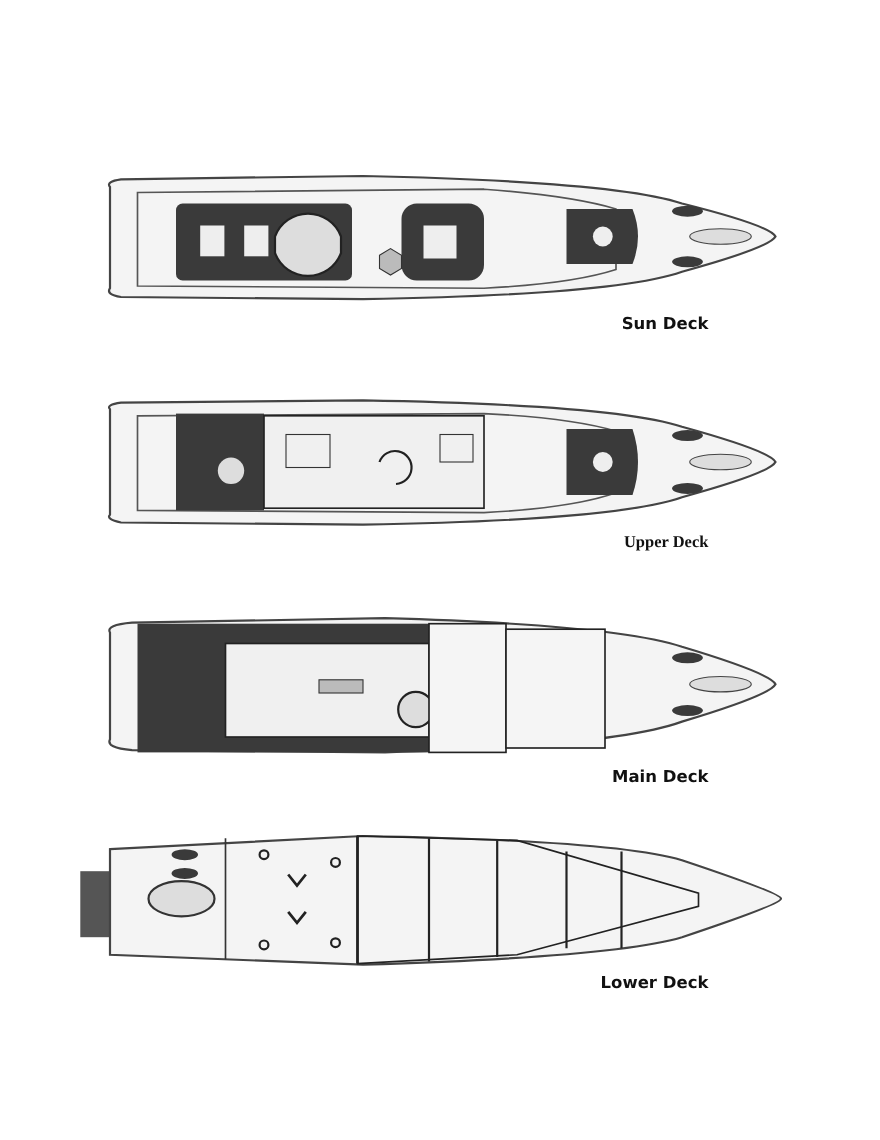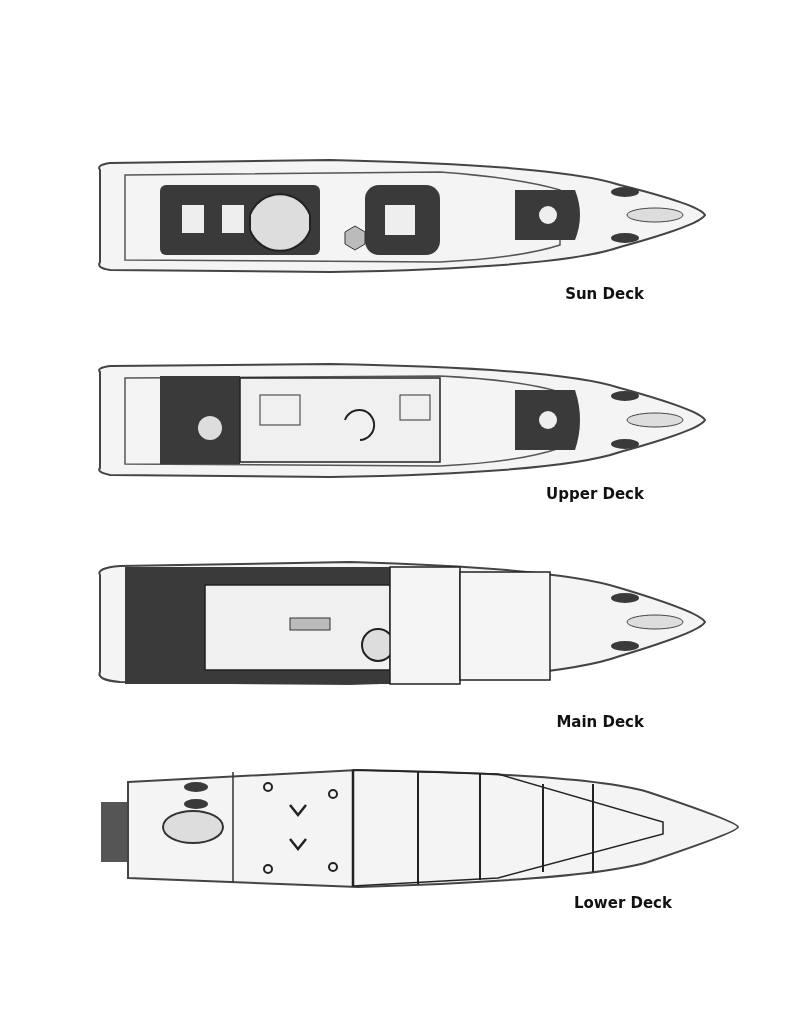--- a/index.html
+++ b/index.html
@@ -40,40 +40,40 @@
     <rect x="240" y="378" width="200" height="84" fill="#f0f0f0" stroke="#222" stroke-width="1.5"></rect>
     <path d="M345,420 A15,15 0 1 1 360,440" fill="none" stroke="#222" stroke-width="2"></path>
     <rect x="260" y="395" width="40" height="30" fill="none" stroke="#333"></rect>
     <rect x="400" y="395" width="30" height="25" fill="none" stroke="#333"></rect>
     <path d="M515,390 L575,390 Q585,420 575,450 L515,450 Z" fill="#3a3a3a"></path>
     <circle cx="548" cy="420" r="9" fill="#eee"></circle>
     <ellipse cx="655" cy="420" rx="28" ry="7" fill="#ddd" stroke="#444"></ellipse>
     <ellipse cx="625" cy="396" rx="14" ry="5" fill="#3a3a3a"></ellipse>
     <ellipse cx="625" cy="444" rx="14" ry="5" fill="#3a3a3a"></ellipse>
   </svg>
-  <div class="label" style="top:485px;">Upper Deck</div>
+  <div class="label" style="top:485px;font-family:Liberation Serif, serif;">Upper Deck</div>
 </div>
 
 <div class="deck" style="top:0;height:720px;pointer-events:none;">
   <svg width="800" height="720">
     <path d="M100,575 Q96,568 120,566 L350,562 Q560,568 620,588 Q700,612 705,622 Q700,632 620,656 Q560,678 350,684 L120,682 Q96,680 100,672 Z" fill="#f4f4f4" stroke="#444" stroke-width="2"></path>
     <rect x="125" y="567" width="265" height="117" fill="#3a3a3a"></rect>
     <rect x="205" y="585" width="185" height="85" fill="#f0f0f0" stroke="#222" stroke-width="1.5"></rect>
     <rect x="290" y="618" width="40" height="12" fill="#bbb" stroke="#333"></rect>
     <circle cx="378" cy="645" r="16" fill="#ddd" stroke="#222" stroke-width="2"></circle>
     <rect x="390" y="567" width="70" height="117" fill="#f5f5f5" stroke="#222" stroke-width="1.5"></rect>
     <rect x="460" y="572" width="90" height="108" fill="#f5f5f5" stroke="#222" stroke-width="1.5"></rect>
     <ellipse cx="655" cy="622" rx="28" ry="7" fill="#ddd" stroke="#444"></ellipse>
     <ellipse cx="625" cy="598" rx="14" ry="5" fill="#3a3a3a"></ellipse>
     <ellipse cx="625" cy="646" rx="14" ry="5" fill="#3a3a3a"></ellipse>
   </svg>
-  <div class="label" style="top:713px;">Main Deck</div>
+  <div class="label" style="top:697px;">Main Deck</div>
 </div>
 
-<div class="deck" style="top:12px;height:910px;pointer-events:none;margin-left:28px;">
+<div class="deck" style="top:2px;height:910px;pointer-events:none;">
   <svg width="800" height="910">
     <rect x="73" y="790" width="30" height="60" fill="#555"></rect>
     <path d="M100,770 L330,758 Q560,762 620,780 Q710,810 710,815 Q710,820 620,850 Q560,868 330,875 L100,866 Z" fill="#f4f4f4" stroke="#444" stroke-width="2"></path>
     <line x1="205" y1="760" x2="205" y2="870" stroke="#333" stroke-width="1.5"></line>
     <line x1="325" y1="758" x2="325" y2="874" stroke="#222" stroke-width="2.5"></line>
     <path d="M325,758 L470,762 L635,810 L635,822 L470,866 L325,874 Z" fill="none" stroke="#222" stroke-width="1.5"></path>
     <line x1="390" y1="760" x2="390" y2="872" stroke="#222" stroke-width="2"></line>
     <line x1="452" y1="762" x2="452" y2="868" stroke="#222" stroke-width="2"></line>
     <line x1="515" y1="772" x2="515" y2="860" stroke="#222" stroke-width="2"></line>
     <line x1="565" y1="772" x2="565" y2="860" stroke="#222" stroke-width="2"></line>

